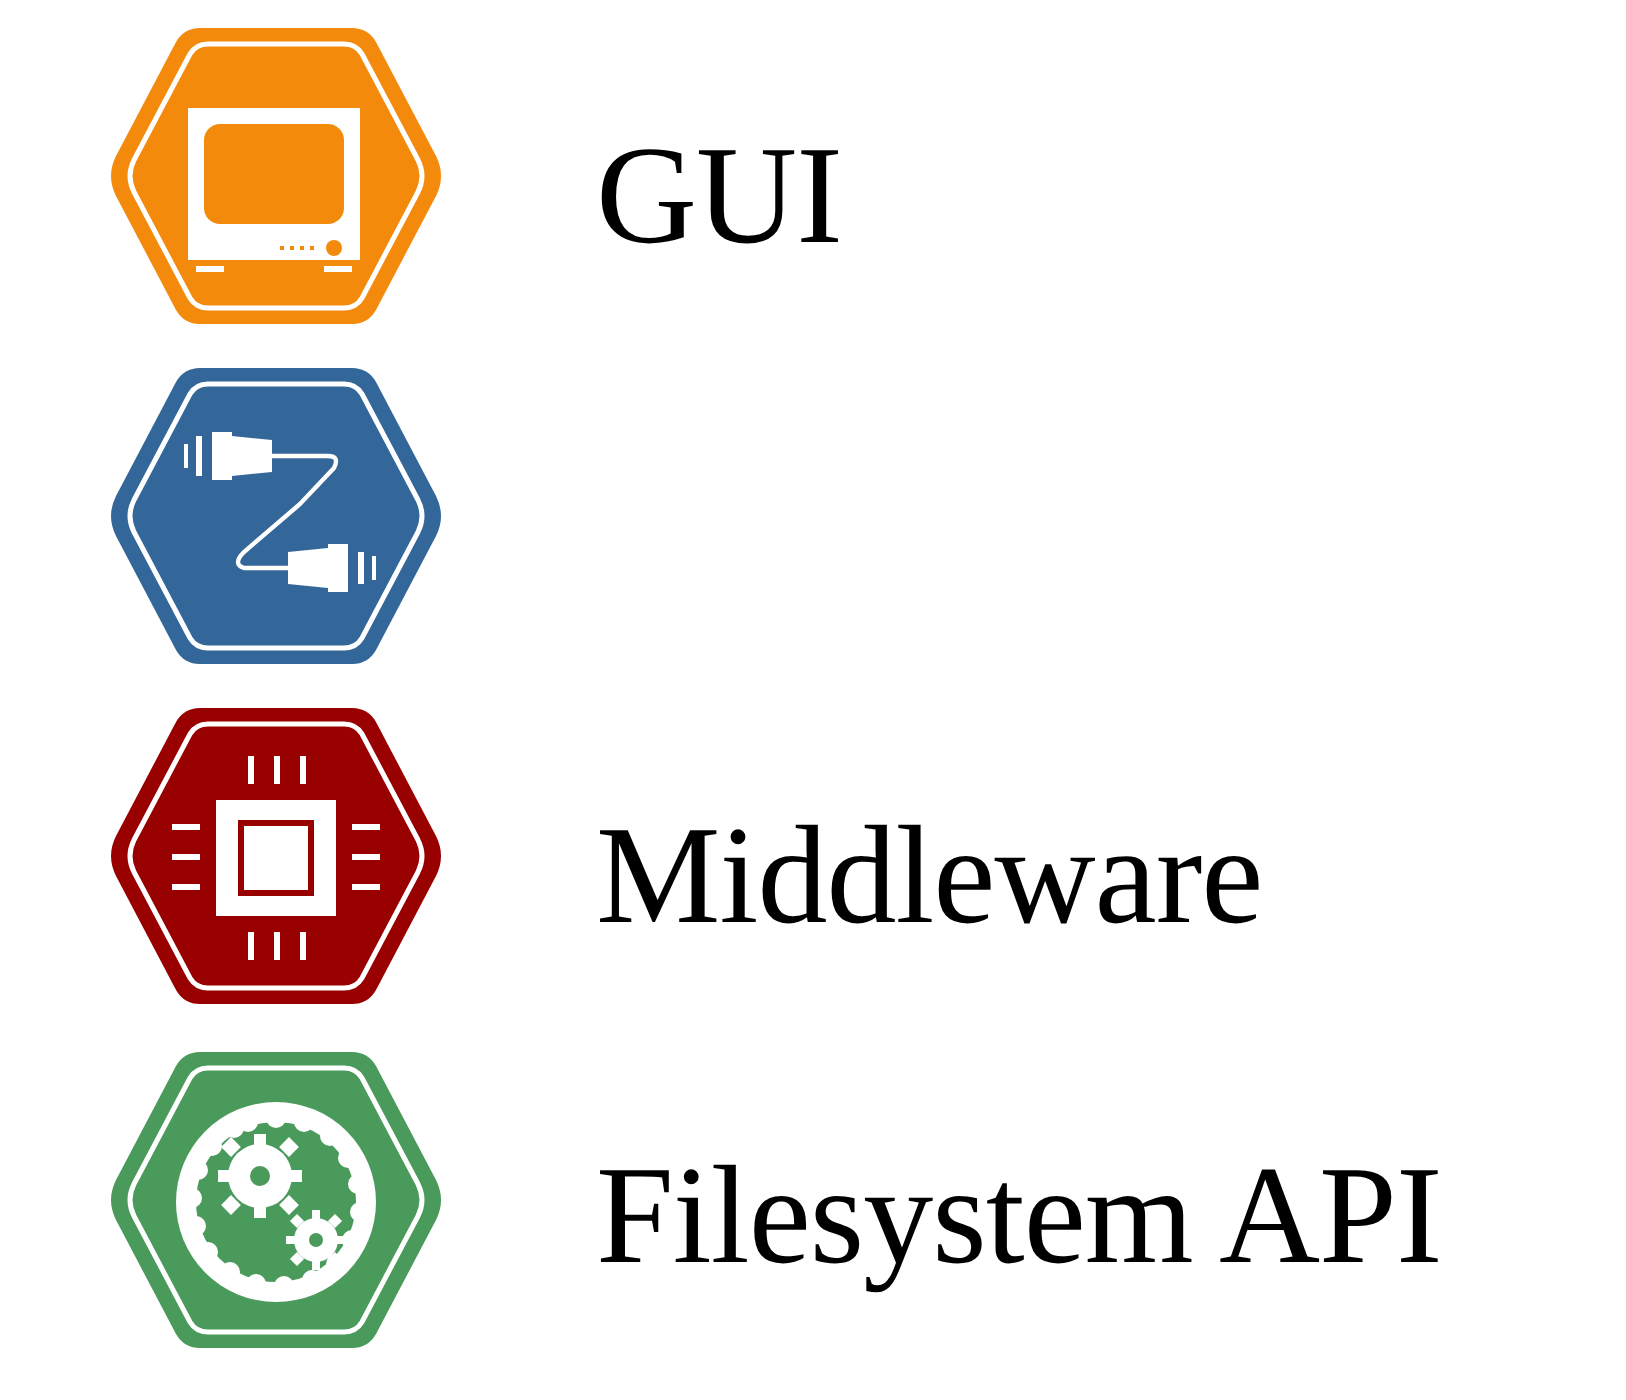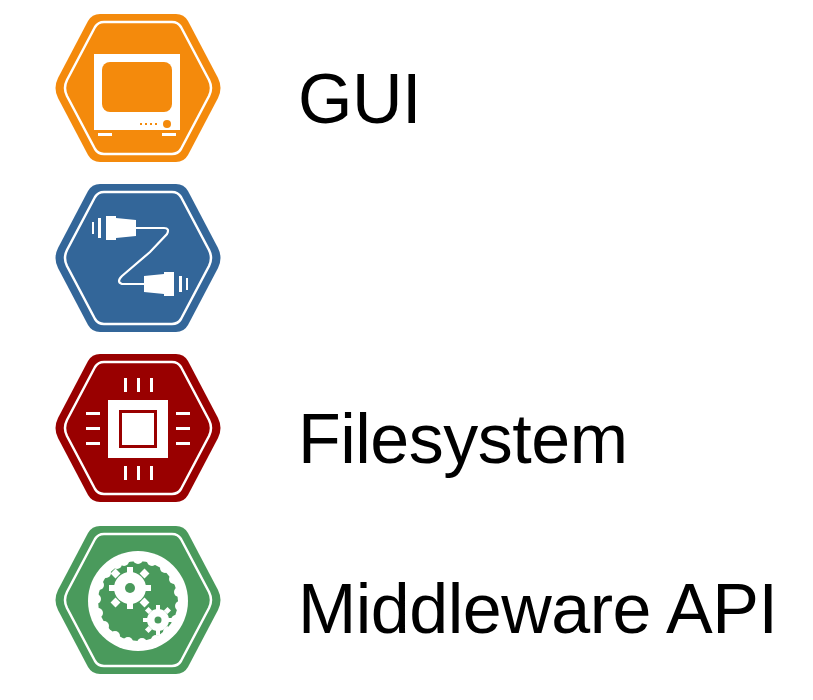--- a/index.html
+++ b/index.html
@@ -1,17 +1,17 @@
 <!DOCTYPE html>
 <html><head>
 <meta charset="utf-8">
 <style>
   html, body { margin: 0; padding: 0; background: #ffffff; }
   body { width: 813px; height: 700px; position: relative; overflow: hidden; font-family: "Liberation Sans", sans-serif; }
-  .row { position: absolute; left: 0; width: 813px; height: 170px; }
+  .row { position: absolute; left: 0; width: 813px; height: 170px; font-family: Liberation Serif, serif; }
   .icon { position: absolute; left: 52px; width: 172px; height: 156px; }
   .icon svg { width: 100%; height: 100%; display: block; }
   .label { position: absolute; left: 298px; font-size: 70px; color: #000000; line-height: 1; white-space: nowrap; letter-spacing: -0.5px; }
 </style>
 </head>
 <body>
 
 <div class="row" style="top:6px;">
   <div class="icon" style="top:4px;">
     <svg viewBox="0 0 172 156">
@@ -64,21 +64,21 @@
       <rect x="85" y="116" width="3" height="14" fill="#ffffff"></rect>
       <rect x="98" y="116" width="3" height="14" fill="#ffffff"></rect>
       <rect x="34" y="62" width="14" height="3" fill="#ffffff"></rect>
       <rect x="34" y="77" width="14" height="3" fill="#ffffff"></rect>
       <rect x="34" y="92" width="14" height="3" fill="#ffffff"></rect>
       <rect x="124" y="62" width="14" height="3" fill="#ffffff"></rect>
       <rect x="124" y="77" width="14" height="3" fill="#ffffff"></rect>
       <rect x="124" y="92" width="14" height="3" fill="#ffffff"></rect>
     </svg>
   </div>
-  <div class="label" style="top:58px;">Filesystem</div>
+  <div class="label" style="top:58px;">Middleware</div>
 </div>
 
 <div class="row" style="top:518px;">
   <div class="icon" style="top:4px;">
     <svg viewBox="0 0 172 156">
       <path d="M48,4 L124,4 Q132,4 136,11 L166,68 Q171,78 166,88 L136,145 Q132,152 124,152 L48,152 Q40,152 36,145 L6,88 Q1,78 6,68 L36,11 Q40,4 48,4 Z" fill="#4a9a5c"></path>
       <path d="M52,12 L120,12 Q126,12 129,17 L157,70 Q161,78 157,86 L129,139 Q126,144 120,144 L52,144 Q46,144 43,139 L15,86 Q11,78 15,70 L43,17 Q46,12 52,12 Z" fill="none" stroke="#ffffff" stroke-width="2.5"></path>
       <circle cx="86" cy="79" r="50" fill="#ffffff"></circle>
       <circle cx="86" cy="79" r="40" fill="#4a9a5c"></circle>
       <g fill="#ffffff">
@@ -121,14 +121,14 @@
         <rect x="91" y="96" width="6" height="4"></rect>
           <rect x="115" y="96" width="6" height="4"></rect>
         <rect x="94" y="86" width="5" height="5" transform="rotate(45 96.5 88.5)"></rect>
         <rect x="113" y="86" width="5" height="5" transform="rotate(45 115.5 88.5)"></rect>
         <rect x="94" y="105" width="5" height="5" transform="rotate(45 96.5 107.5)"></rect>
         <rect x="113" y="105" width="5" height="5" transform="rotate(45 115.5 107.5)"></rect>
       </g>
       <circle cx="106" cy="98" r="3.5" fill="#4a9a5c"></circle>
     </svg>
   </div>
-  <div class="label" style="top:56px;">Middleware API</div>
+  <div class="label" style="top:56px;">Filesystem API</div>
 </div>
 
 </body></html>

